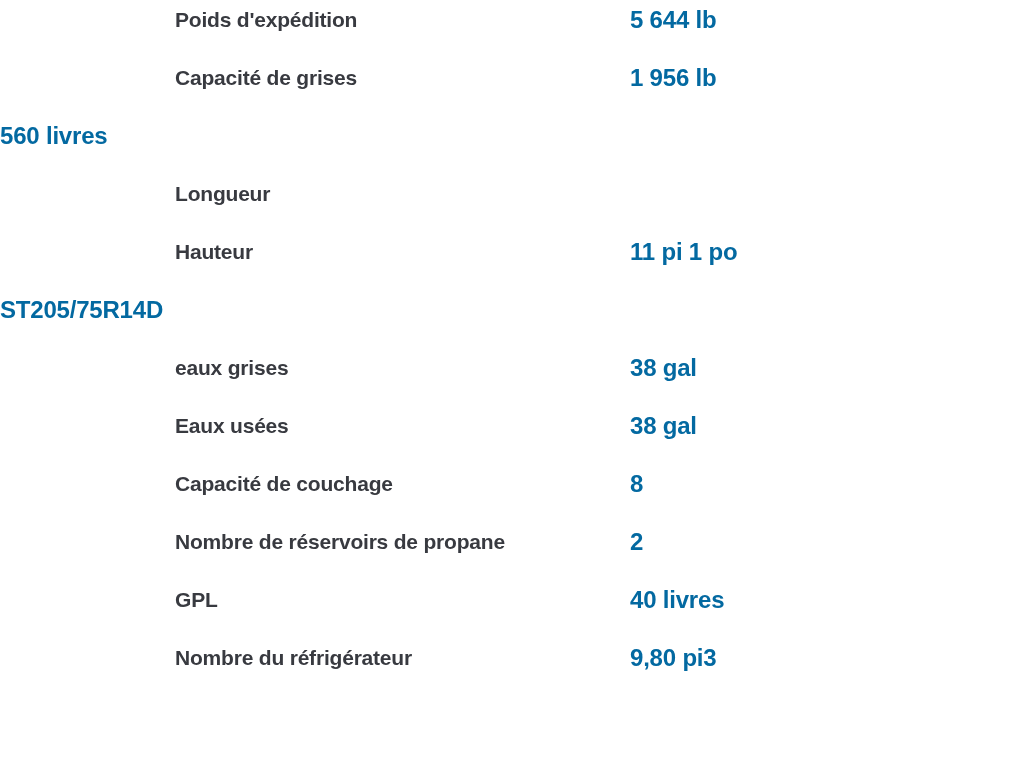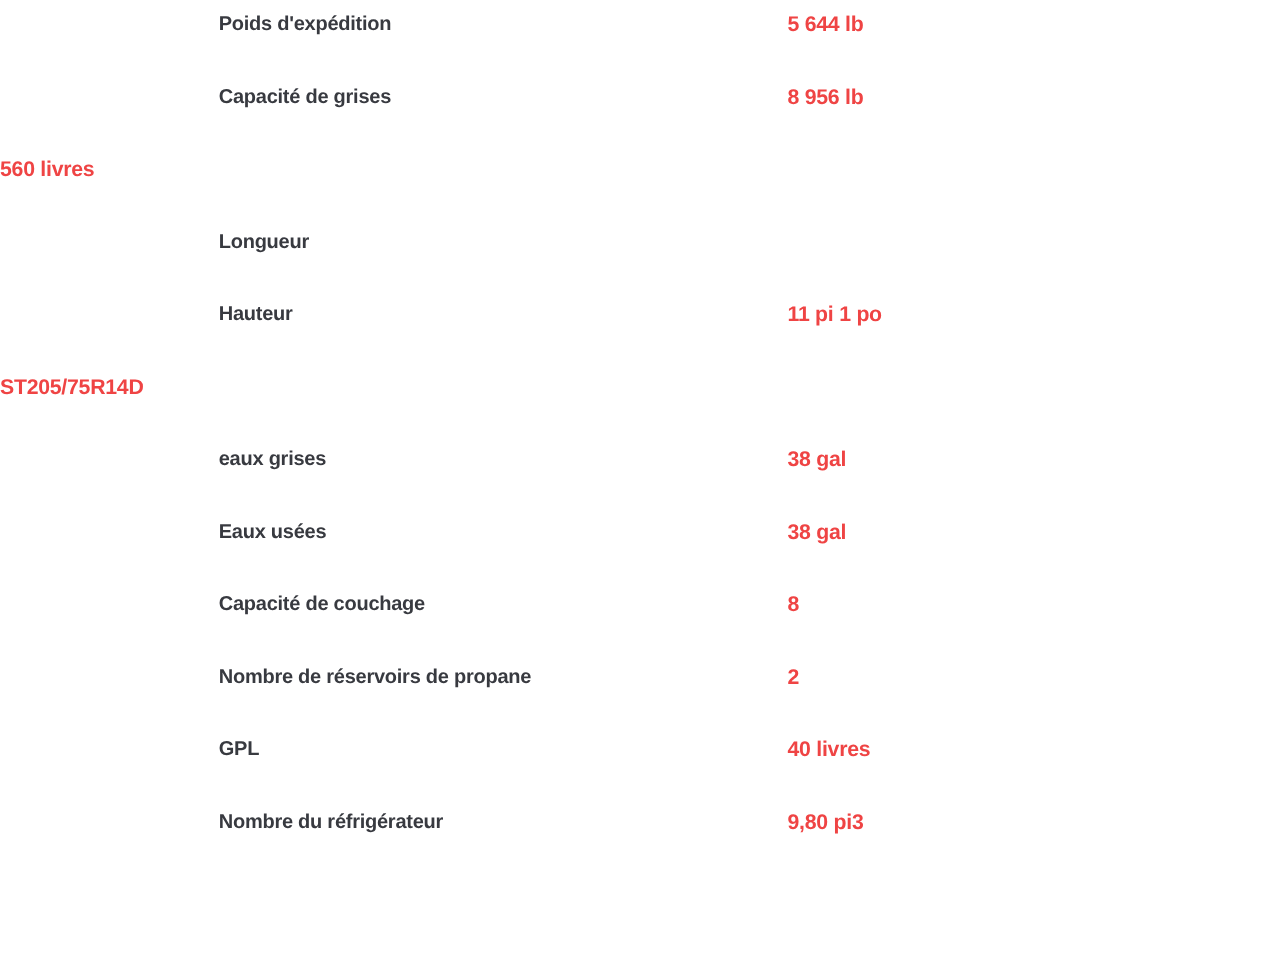--- a/index.html
+++ b/index.html
@@ -22,47 +22,47 @@
   .spec-row {
     display: flex;
     align-items: center;
     height: 58px;
   }
   .spec-label {
     box-sizing: border-box;
     padding-left: 175px;
     width: 630px;
     flex: 0 0 630px;
-    font-size: 16px;
+    font-size: 21px;
     font-weight: bold;
     letter-spacing: -0.2px;
     color: #383a40;
     white-space: nowrap;
   }
   .spec-value {
-    font-size: 17px;
+    font-size: 24px;
     font-weight: bold;
     letter-spacing: -0.2px;
-    color: #ef4444;
+    color: #0369a1;
     white-space: nowrap;
   }
 </style>
 </head>
 <body>
 
 <div class="spec-table">
 
   <div class="spec-row">
     <span class="spec-label">Poids d'expédition</span>
     <span class="spec-value">5 644 lb</span>
   </div>
 
   <div class="spec-row">
     <span class="spec-label">Capacité de grises</span>
-    <span class="spec-value">8 956 lb</span>
+    <span class="spec-value">1 956 lb</span>
   </div>
 
   <div class="spec-row">
     <span class="spec-value">560 livres</span>
   </div>
 
   <div class="spec-row">
     <span class="spec-label">Longueur</span>
   </div>
 

